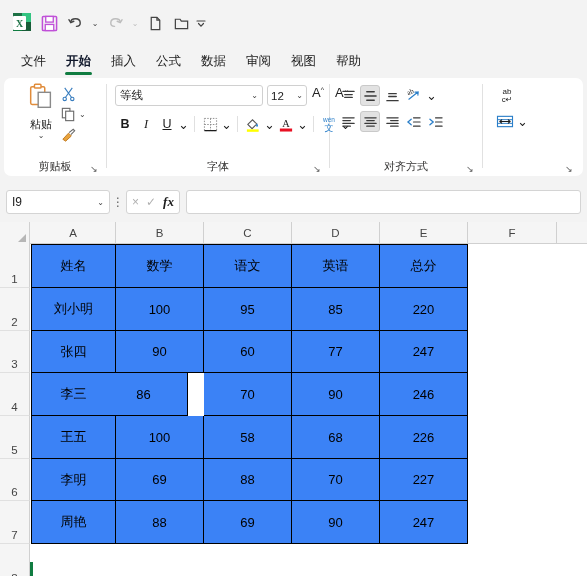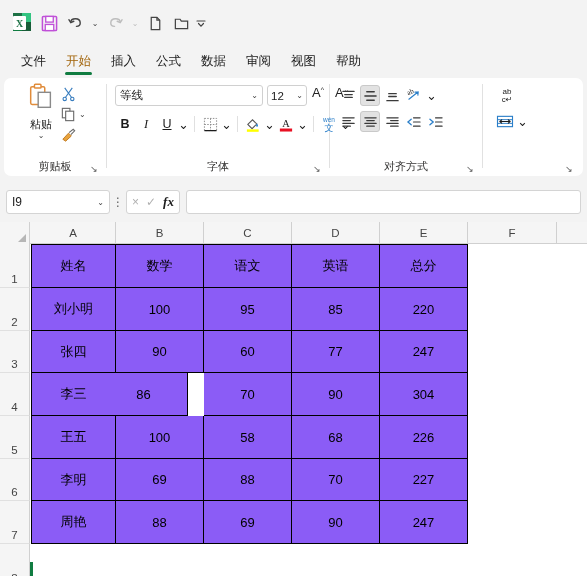--- a/index.html
+++ b/index.html
@@ -67,21 +67,21 @@
     background: #f3f3f3;
     display: flex; align-items: center; padding-left: 12px; gap: 2px;
   }
   .tab {
     padding: 3px 9px 4px 9px;
     font-size: 12.5px; color: #1b1b1b;
     border-radius: 4px;
     position: relative; white-space: nowrap;
     line-height: 18px;
   }
-  .tab.active { font-weight: normal; color: #a16207; }
+  .tab.active { font-weight: bold; color: #0f172a; }
   .tab.active::after {
     content: ""; position: absolute;
     left: 8px; right: 8px; bottom: -1px; height: 2.4px;
     background: #107c41; border-radius: 2px;
   }
 
   
   .ribbon {
     position: absolute; left: 0; top: 76px; width: 587px; height: 104px;
     padding: 2px 4px 0 4px;
@@ -234,21 +234,21 @@
     border-right: 1px solid #d0d0d0;
     display: flex; align-items: flex-end; justify-content: center;
     font-size: 11.5px; color: #444;
     padding-bottom: 2px;
   }
   .cells { position: absolute; left: 30px; top: 22px; }
   .cell {
     position: absolute;
     display: flex; align-items: center; justify-content: center;
     font-size: 13px; color: #000;
-    background: #8b5cf6;
+    background: #3b82f6;
     border-right: 1.6px solid #000;
     border-bottom: 1.6px solid #000;
   }
   .cell.firstcol { border-left: 1.6px solid #000; }
   .cell.firstrow { border-top: 1.6px solid #000; }
   .greenedge {
     position: absolute; left: 30px; bottom: 0; width: 3px; height: 14px;
     background: #107c41;
   }
 </style>
@@ -587,21 +587,21 @@
       <div class="cell firstcol" style="left:1px;top:87px;width:85px;height:42px">张四</div>
       <div class="cell" style="left:86px;top:87px;width:88px;height:42px">90</div>
       <div class="cell" style="left:174px;top:87px;width:88px;height:42px">60</div>
       <div class="cell" style="left:262px;top:87px;width:88px;height:42px">77</div>
       <div class="cell" style="left:350px;top:87px;width:88px;height:42px">247</div>
 
       <div class="cell firstcol" style="left:1px;top:129px;width:85px;height:43px">李三</div>
       <div class="cell" style="left:70px;top:129px;width:88px;height:43px">86</div>
       <div class="cell" style="left:174px;top:129px;width:88px;height:43px">70</div>
       <div class="cell" style="left:262px;top:129px;width:88px;height:43px">90</div>
-      <div class="cell" style="left:350px;top:129px;width:88px;height:43px">304</div>
+      <div class="cell" style="left:350px;top:129px;width:88px;height:43px">246</div>
 
       <div class="cell firstcol" style="left:1px;top:172px;width:85px;height:43px">王五</div>
       <div class="cell" style="left:86px;top:172px;width:88px;height:43px">100</div>
       <div class="cell" style="left:174px;top:172px;width:88px;height:43px">58</div>
       <div class="cell" style="left:262px;top:172px;width:88px;height:43px">68</div>
       <div class="cell" style="left:350px;top:172px;width:88px;height:43px">226</div>
 
       <div class="cell firstcol" style="left:1px;top:215px;width:85px;height:42px">李明</div>
       <div class="cell" style="left:86px;top:215px;width:88px;height:42px">69</div>
       <div class="cell" style="left:174px;top:215px;width:88px;height:42px">88</div>

